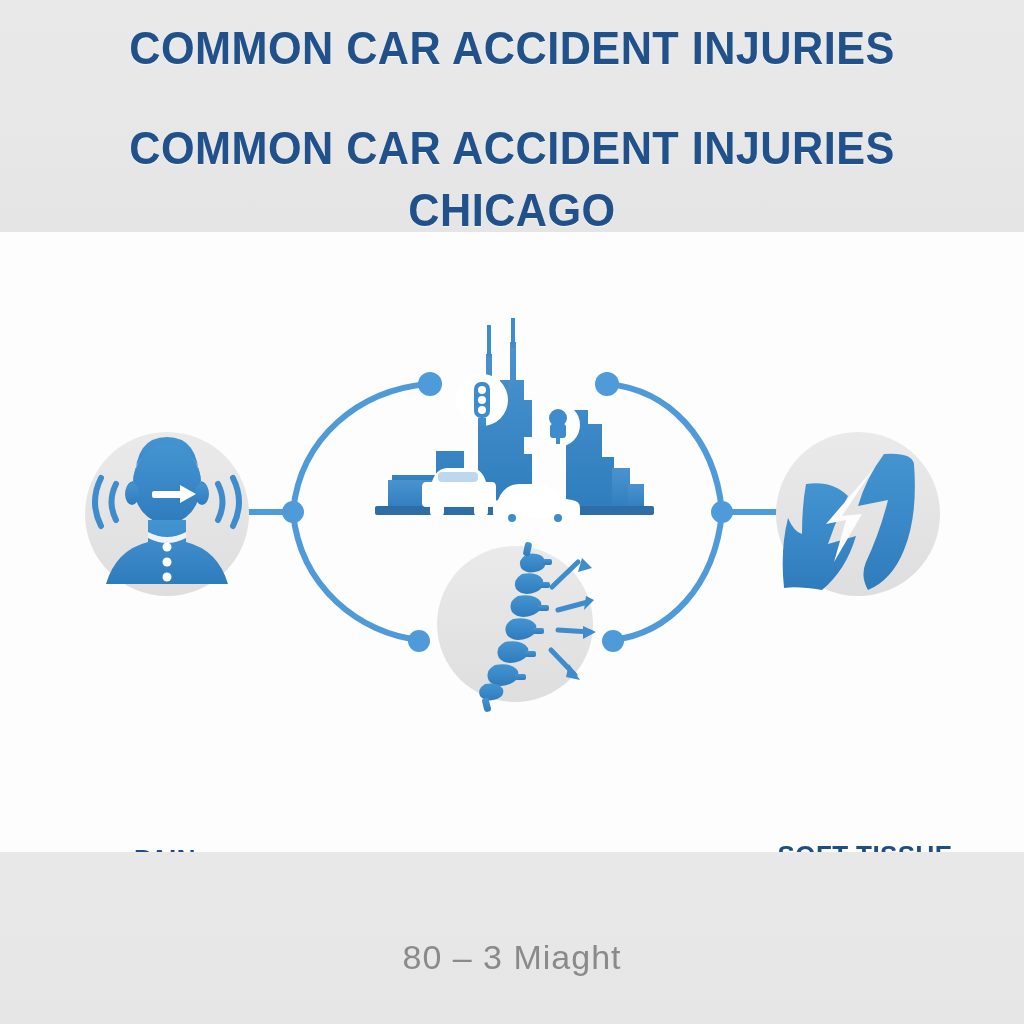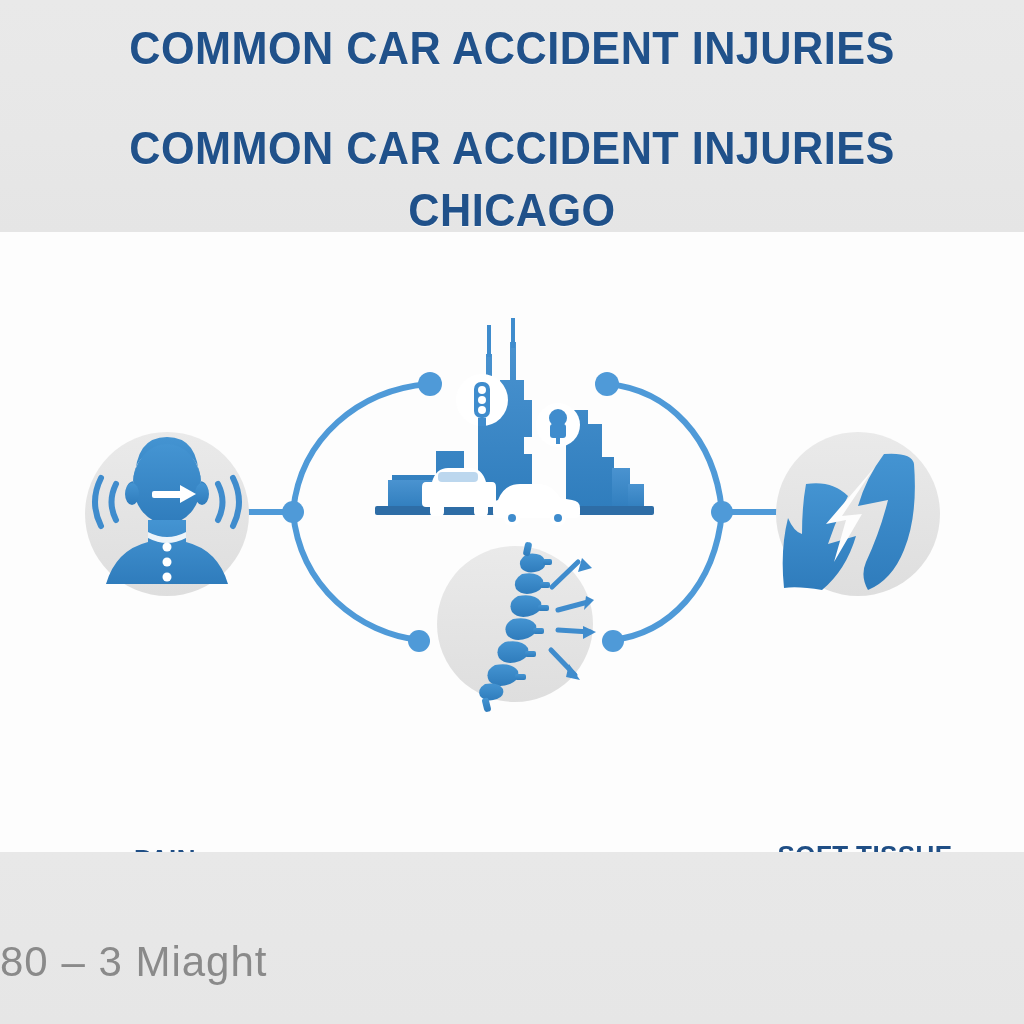--- a/index.html
+++ b/index.html
@@ -89,23 +89,23 @@
     width: 1024px;
     height: 172px;
     background: linear-gradient(180deg,#e8e8e8 0%, #e6e6e6 100%);
   }
 
   #footer-text {
     position: absolute;
     left: 0;
     top: 86px;
     width: 1024px;
-    text-align: left;
+    text-align: center;
     color: #8a8a8a;
-    font-size: 42px;
+    font-size: 34px;
     font-weight: 400;
     letter-spacing: 1px;
   }
 
   
   .node-label {
     position: absolute;
     text-align: center;
     line-height: 1.16;
   }

